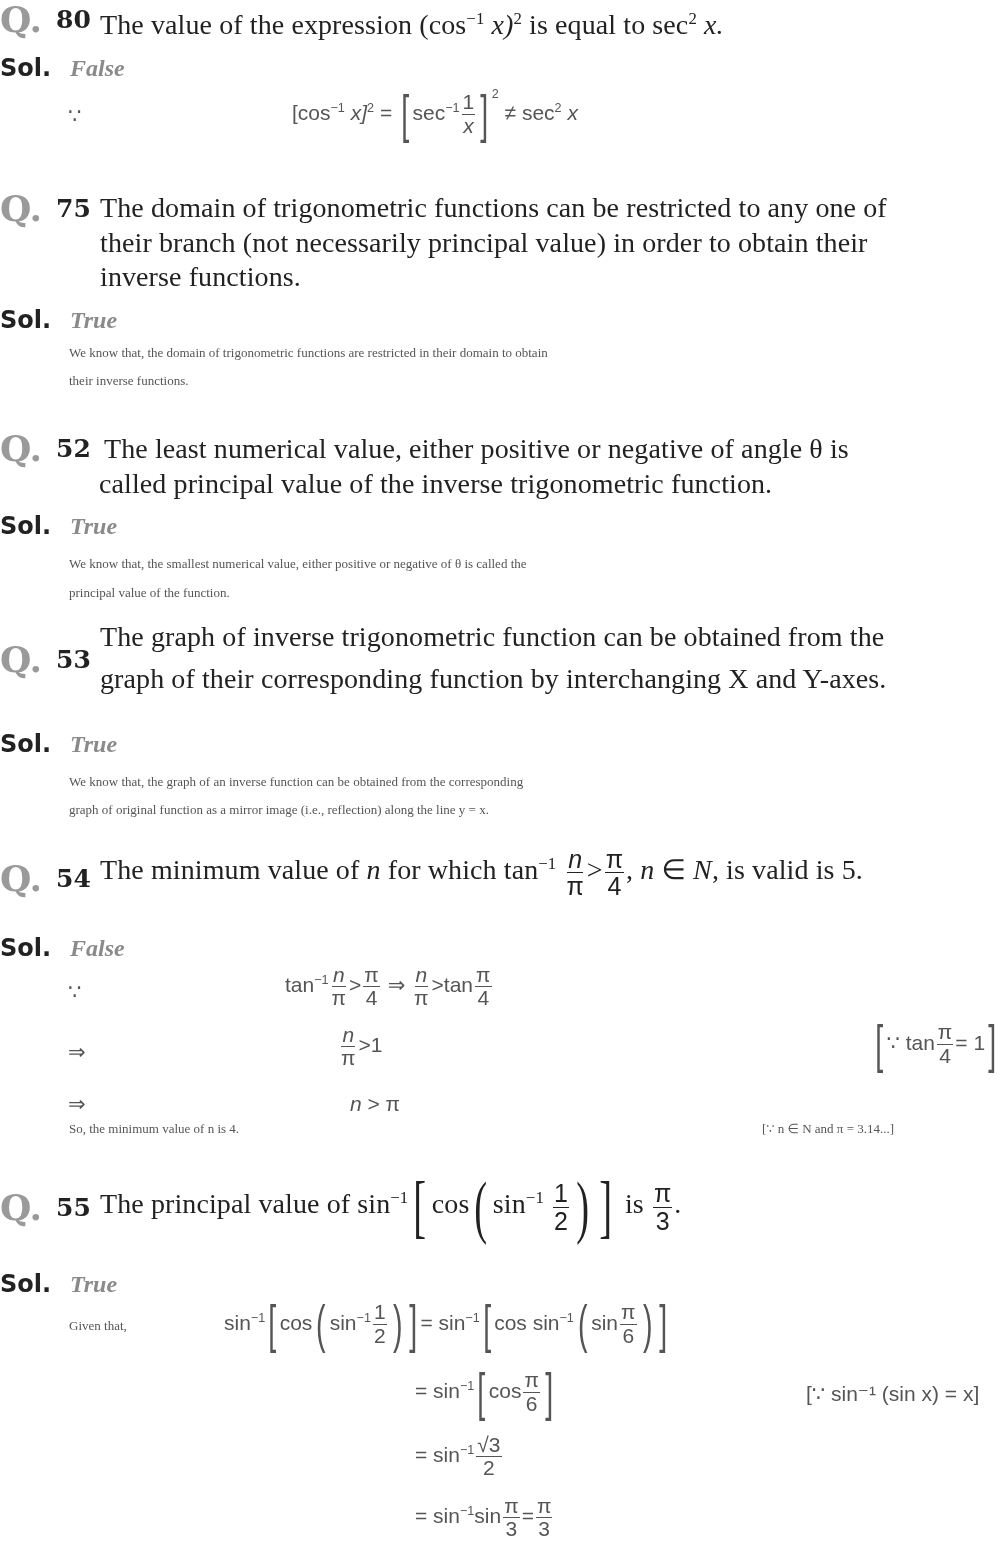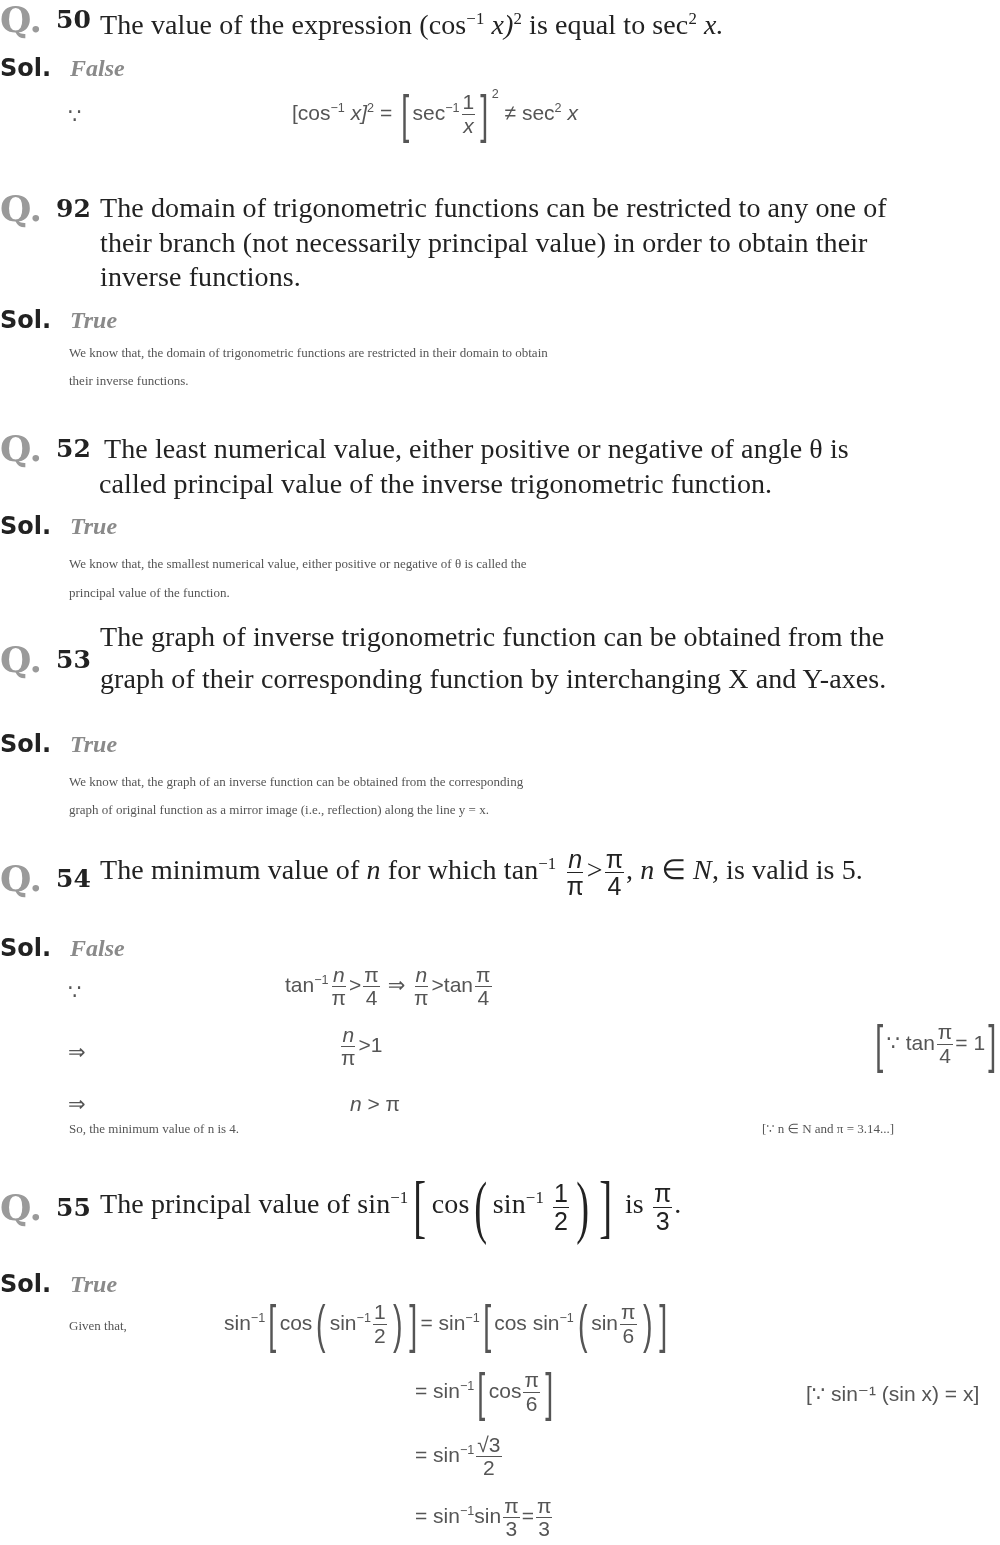--- a/index.html
+++ b/index.html
@@ -19,21 +19,21 @@
   .frac .den { padding:0 1px; }
   .big-br { display:inline-block; vertical-align:middle; font-size:52px; line-height:1; transform:scaleX(0.55); font-weight:100; }
   .big-par { display:inline-block; vertical-align:middle; font-size:52px; line-height:1; transform:scaleX(0.55); font-weight:100; }
   .justify { white-space:normal; text-align:justify; text-align-last:left; }
 </style>
 </head>
 <body>
 
 <div>
   <span class="abs q-mark" style="left:0px;top:-2px;">Q.</span>
-  <span class="abs q-num" style="left:56px;top:5px;">50</span>
+  <span class="abs q-num" style="left:56px;top:5px;">80</span>
   <span class="abs q-text" style="left:100px;top:9px;"><span>The value of the expression (cos</span><sup>−1</sup><span class="it"> x)</span><sup>2</sup><span> is equal to sec</span><sup>2</sup><span class="it"> x.</span></span>
 
   <span class="abs sol-label" style="left:0px;top:54px;">Sol.</span>
   <span class="abs verdict" style="left:70px;top:55px;">False</span>
 
   <span class="abs math" style="left:68px;top:104px;">∵</span>
   <span class="abs math" style="left:292px;top:88px;">
     <span>[cos</span><sup>−1</sup>
     <span class="it">x]</span><sup>2</sup>
     <span>=</span>
@@ -41,21 +41,21 @@
         <span class="num">1</span>
         <span class="den it">x</span>
       </span><span class="big-br">]</span><sup style="position:relative;top:-14px;">2</sup>
     <span>≠ sec</span><sup>2</sup>
     <span class="it">x</span>
   </span>
 </div>
 
 <div>
   <span class="abs q-mark" style="left:0px;top:187px;">Q.</span>
-  <span class="abs q-num" style="left:56px;top:194px;">92</span>
+  <span class="abs q-num" style="left:56px;top:194px;">75</span>
   <div class="abs q-text" style="left:100px;top:191px;width:900px;line-height:34.5px;">
     <div class="justify">The domain of trigonometric functions can be restricted to any one of</div>
     <div class="justify">their branch (not necessarily principal value) in order to obtain their</div>
     <div>inverse functions.</div>
   </div>
   <span class="abs sol-label" style="left:0px;top:306px;">Sol.</span>
   <span class="abs verdict" style="left:70px;top:307px;">True</span>
   <div class="abs sol-text" style="left:69px;top:339px;width:930px;line-height:28px;">
     <div class="justify">We know that, the domain of trigonometric functions are restricted in their domain to obtain</div>
     <div>their inverse functions.</div>

